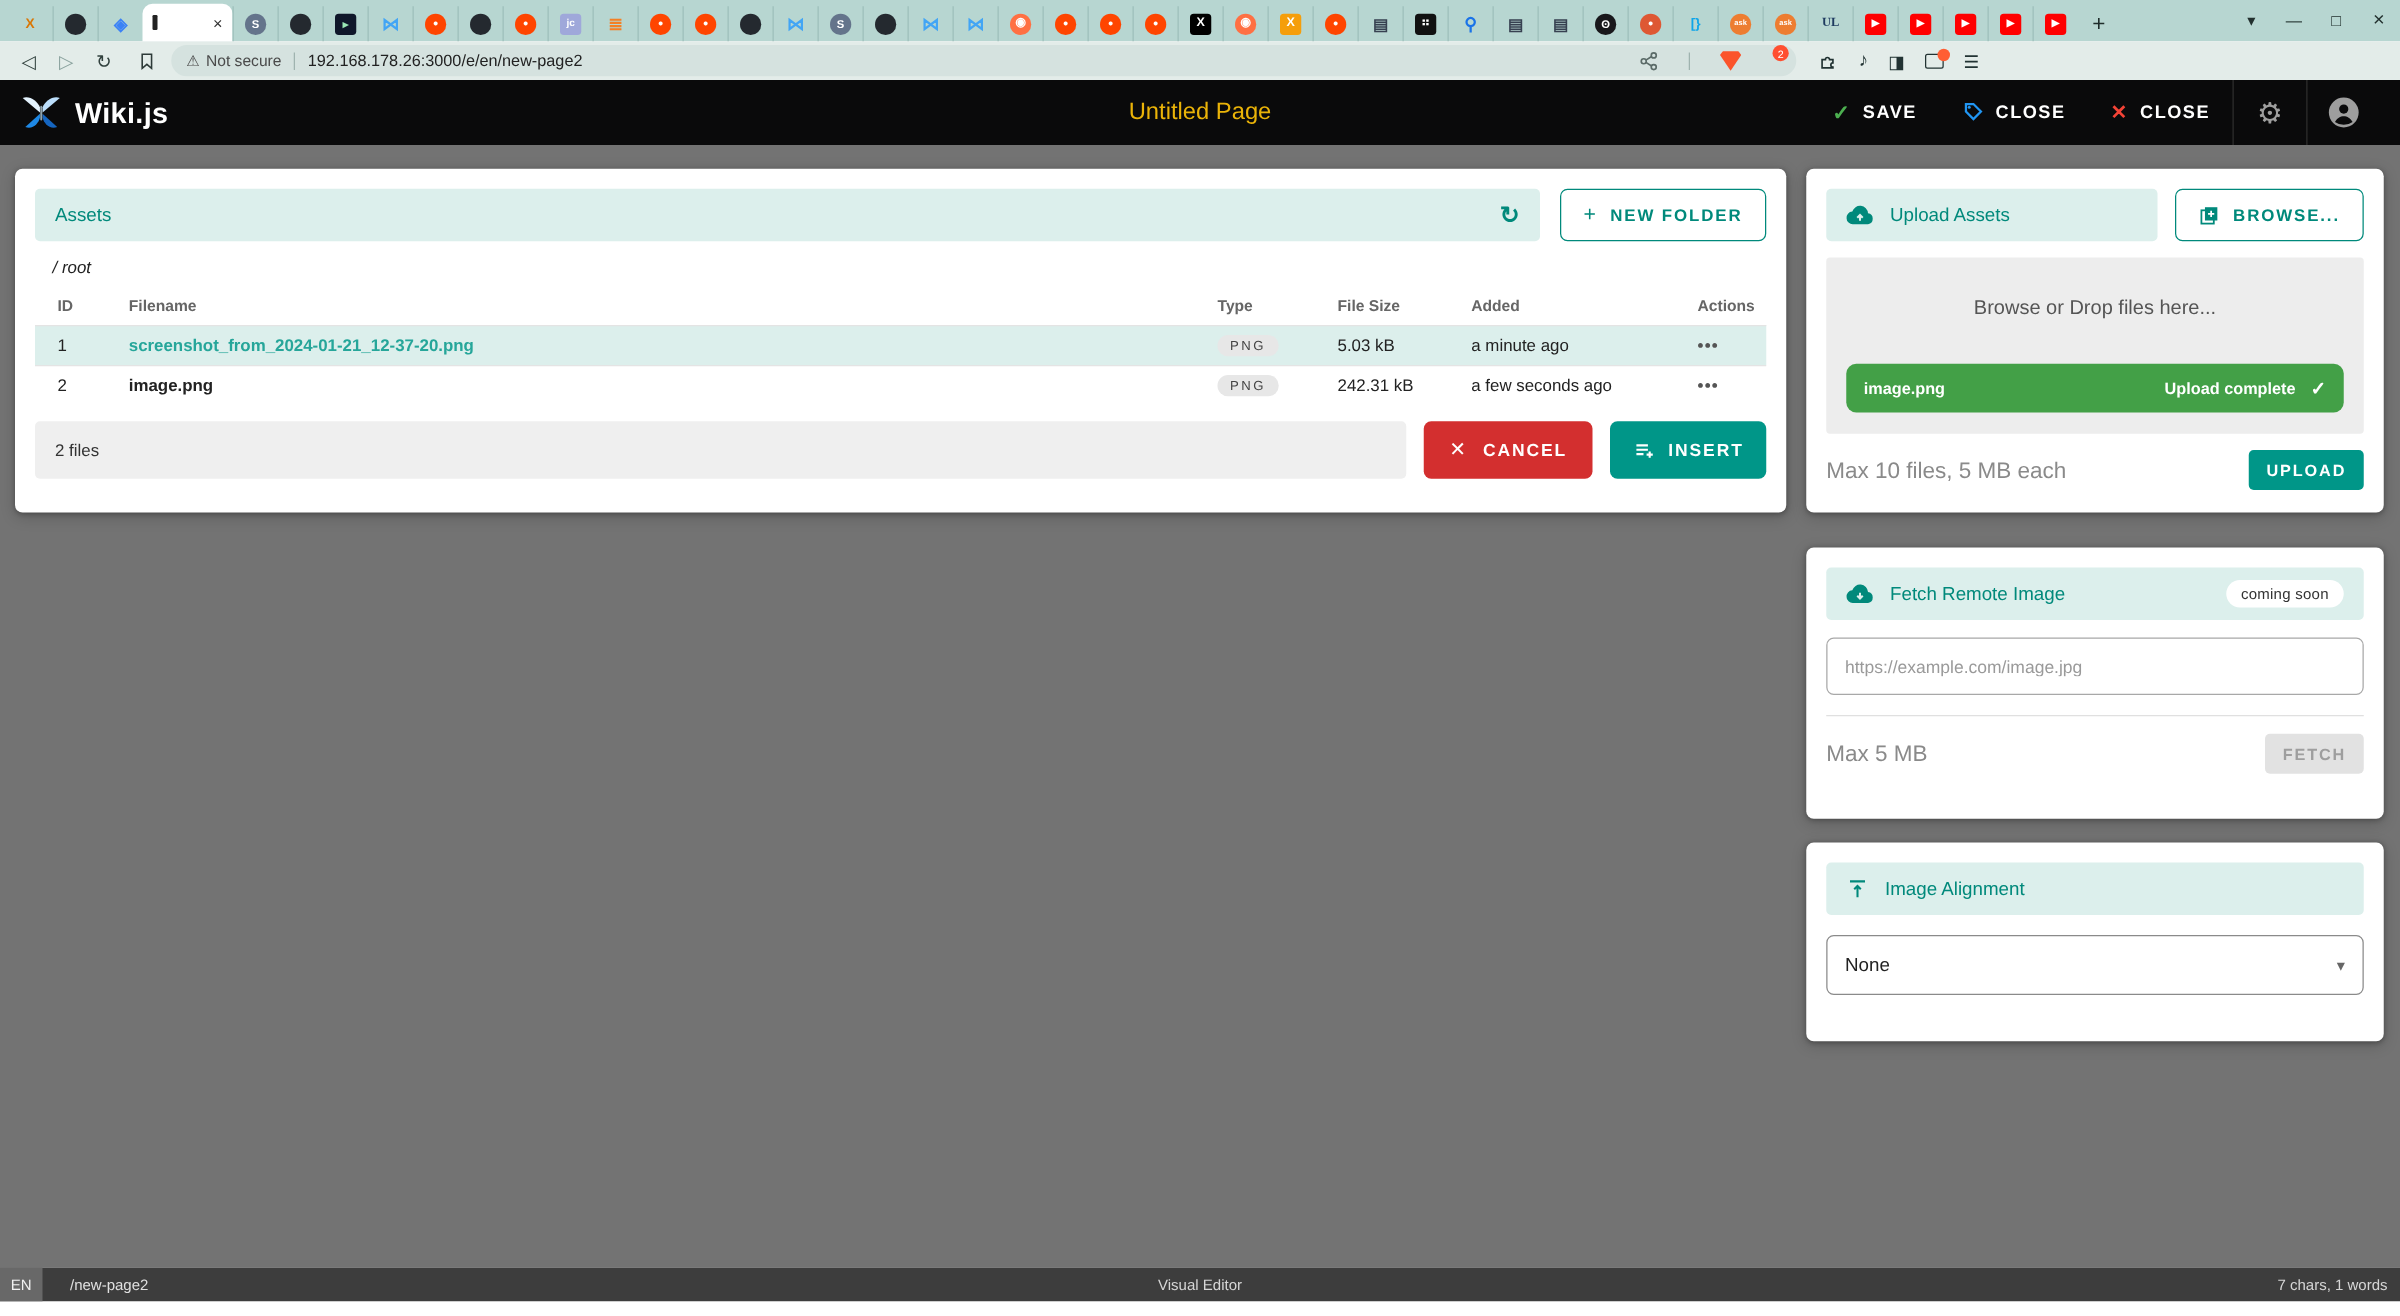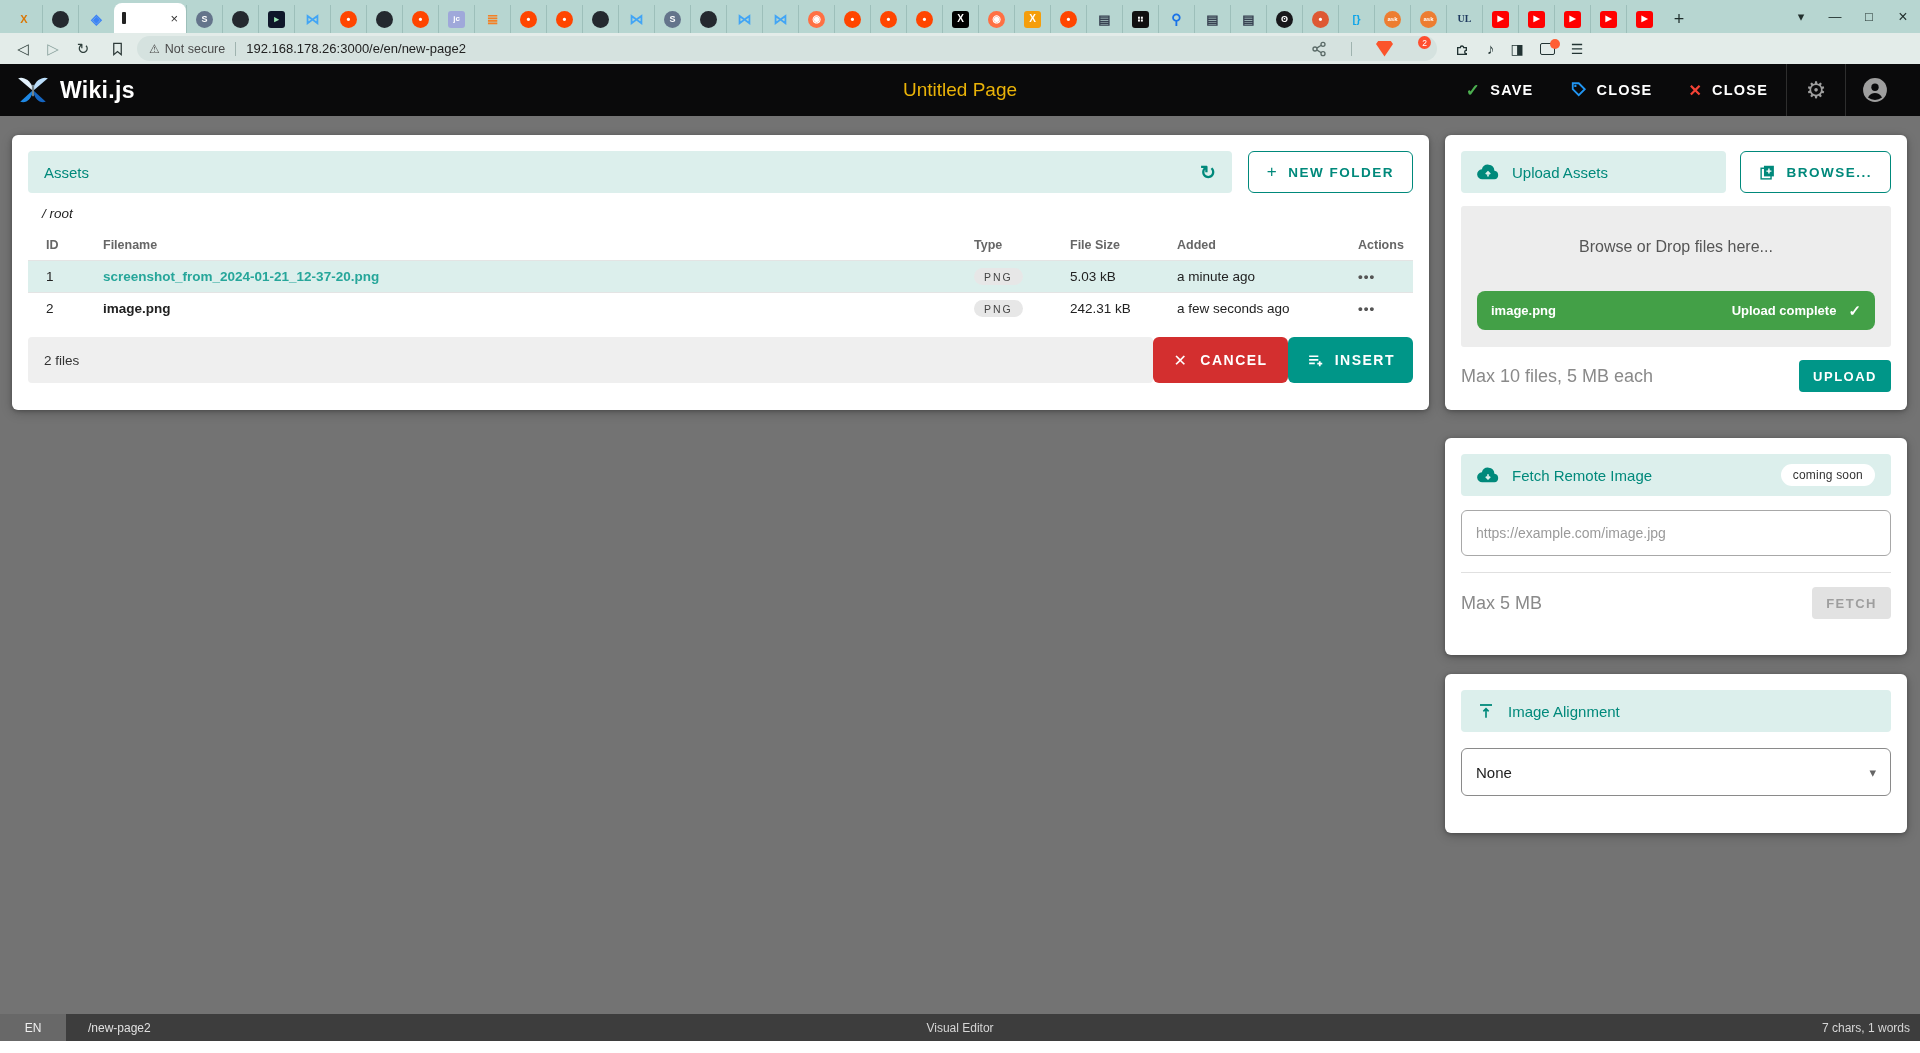--- a/index.html
+++ b/index.html
@@ -82,21 +82,21 @@
   .thead { height:30px; color:#666; font-size:12.5px; font-weight:bold; }
   .trow > div { padding-left:18px; }
   .trow > div:nth-child(2) { padding-left:0; }
   .tr-data { height:32px; border-top:1px solid #e4e4e4; font-size:13.5px; color:#222; }
   .tr-data.sel { background:#dcefec; }
   .fname { font-weight:bold; }
   .fname.teal { color:#26a69a; }
   .chip { display:inline-block; background:#e7e7e7; border-radius:10px; padding:2.5px 10px;
           font-size:10.5px; letter-spacing:2px; color:#444; }
   .dots { color:#555; font-weight:bold; letter-spacing:1px; }
-  .asset-footer { display:flex; margin-top:13px; align-items:center; }
+  .asset-footer { display:flex; gap:14px; margin-top:13px; align-items:center; }
   .countbar { flex:1; background:#efefef; border-radius:4px; height:46px; display:flex;
               align-items:center; padding:0 16px; font-size:13.5px; color:#333; }
   .btn-red { background:#d32f2f; color:#fff; border-radius:6px; height:46px; padding:0 20px;
              display:flex; align-items:center; gap:12px; font-size:14px; font-weight:bold;
              letter-spacing:1.5px; cursor:pointer; }
   .btn-teal { background:#009688; color:#fff; border-radius:6px; height:46px; padding:0 18px;
               display:flex; align-items:center; gap:10px; font-size:14px; font-weight:bold;
               letter-spacing:1.5px; cursor:pointer; }
 
   
@@ -127,21 +127,21 @@
   .fetch-card .cardfoot { border-top:1px solid #e0e0e0; margin-top:16px; padding-top:14px; }
   .align-card { left:1445px; top:558px; width:462px; height:159px; padding:16px; }
   .selectbox { margin-top:16px; border:1px solid #8a8a8a; border-radius:6px; height:48px;
                display:flex; align-items:center; padding:0 14px; cursor:pointer; }
   .selval { font-size:15px; color:#222; }
   .caret { margin-left:auto; color:#666; font-size:13px; }
 
   
   .statusbar { height:27px; background:#3d3d3d; display:flex; align-items:center; position:relative;
                color:#cfcfcf; font-size:12px; }
-  .enchip { background:#686868; color:#f0f0f0; height:100%; width:66px; display:flex;
+  .enchip { background:#686868; color:#f0f0f0; height:100%; width:34px; display:flex;
             align-items:center; justify-content:center; }
   .spath { margin-left:22px; color:#e0e0e0; }
   .scenter { position:absolute; left:50%; transform:translateX(-50%); color:#d6d6d6; }
   .sright { margin-left:auto; margin-right:10px; color:#d6d6d6; }
 
   svg { display:block; }
 </style>
 </head>
 <body>
 

